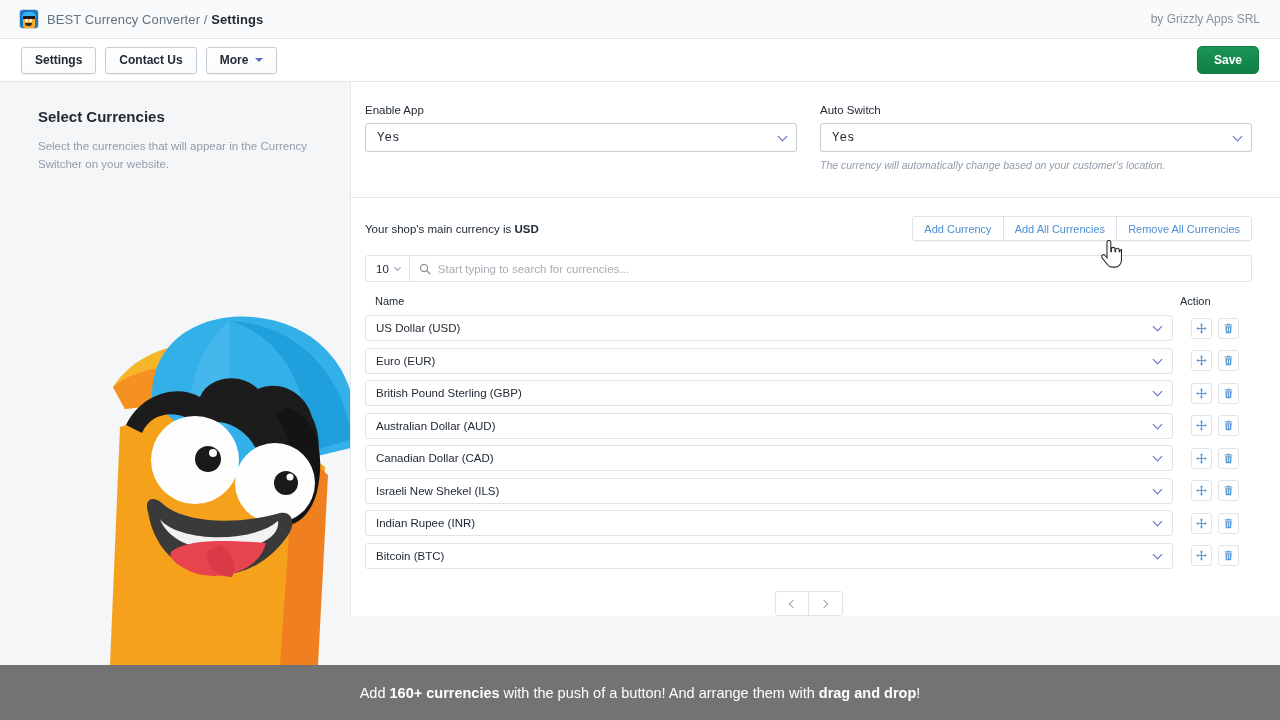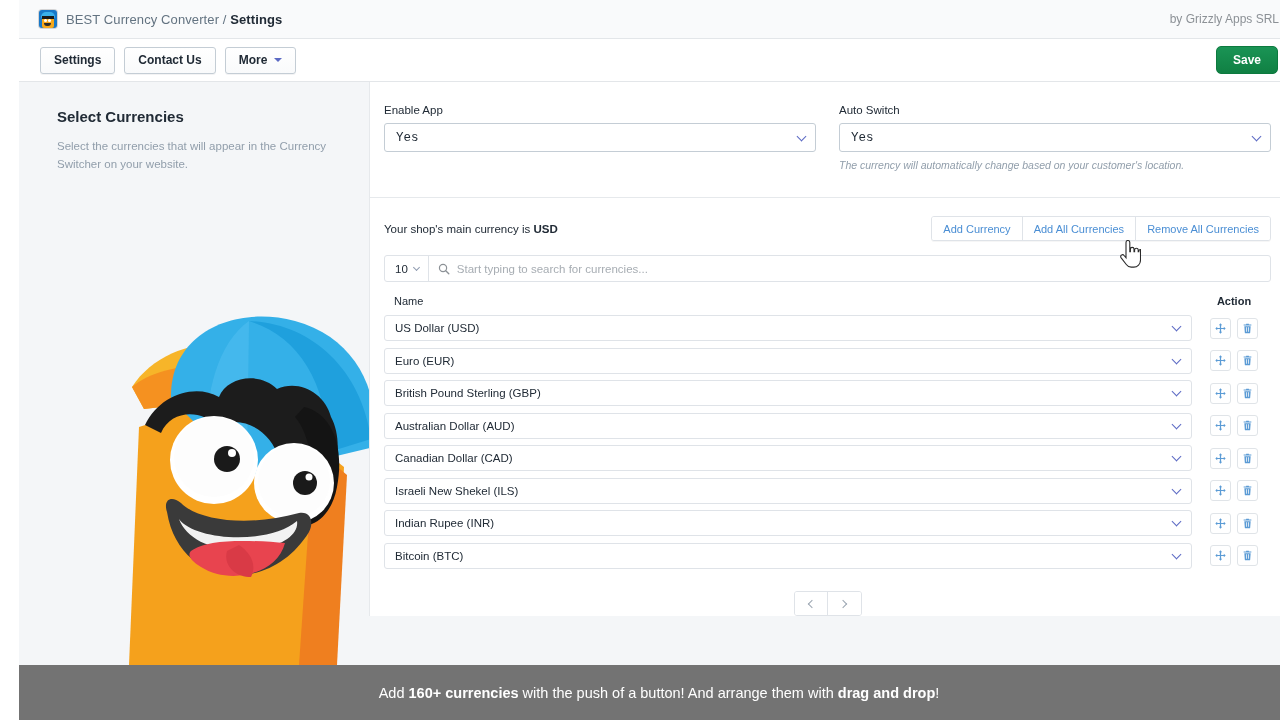--- a/index.html
+++ b/index.html
@@ -2,21 +2,21 @@
 <html><head>
 <meta charset="utf-8">
 <style>
   * { box-sizing: border-box; margin: 0; padding: 0; }
   html, body {
     width: 1280px; height: 720px;
     font-family: "Liberation Sans", sans-serif;
     background: #ffffff;
     overflow: hidden;
   }
-  #app { position: relative; width: 1176px; height: 720px; margin-left: 19px; }
+  #app { position: relative; width: 1176px; height: 720px; }
 
   
   .topbar {
     position: absolute; top: 0; left: 0; width: 1280px; height: 39px;
     background: #f9fafb; border-bottom: 1px solid #e3e6e9;
     display: flex; align-items: center; justify-content: space-between;
     padding: 0 20px;
   }
   .brand { display: flex; align-items: center; gap: 9px; }
   .app-icon {
@@ -157,21 +157,21 @@
     font-size: 11.5px; color: #212b36; font-family: "Liberation Sans", sans-serif;
     background: transparent;
   }
   .search-input::placeholder { color: #a7adb3; }
 
   .table-head {
     margin-top: 13px; display: flex; align-items: center;
     padding: 0 2px 8px 10px; font-size: 11px; color: #212b36;
   }
   .th-name { flex: 1; }
-  .th-action { width: 78px; text-align: center; padding-left: 8px; font-weight: bold; }
+  .th-action { width: 78px; text-align: left; padding-left: 8px; }
 
   .clist { padding-bottom: 6px; text-align: right; }
   .crow { display: flex; align-items: center; gap: 0; margin-bottom: 6.5px; }
   .crow-select {
     position: relative; width: 808px; height: 26px;
     border: 1px solid #dfe3e8; border-radius: 3px; background: #fff;
     display: flex; align-items: center; padding: 0 26px 0 10px;
     font-size: 11.5px; color: #212b36; cursor: pointer;
   }
   .crow-actions { display: flex; gap: 6px; margin-left: 18px; }

